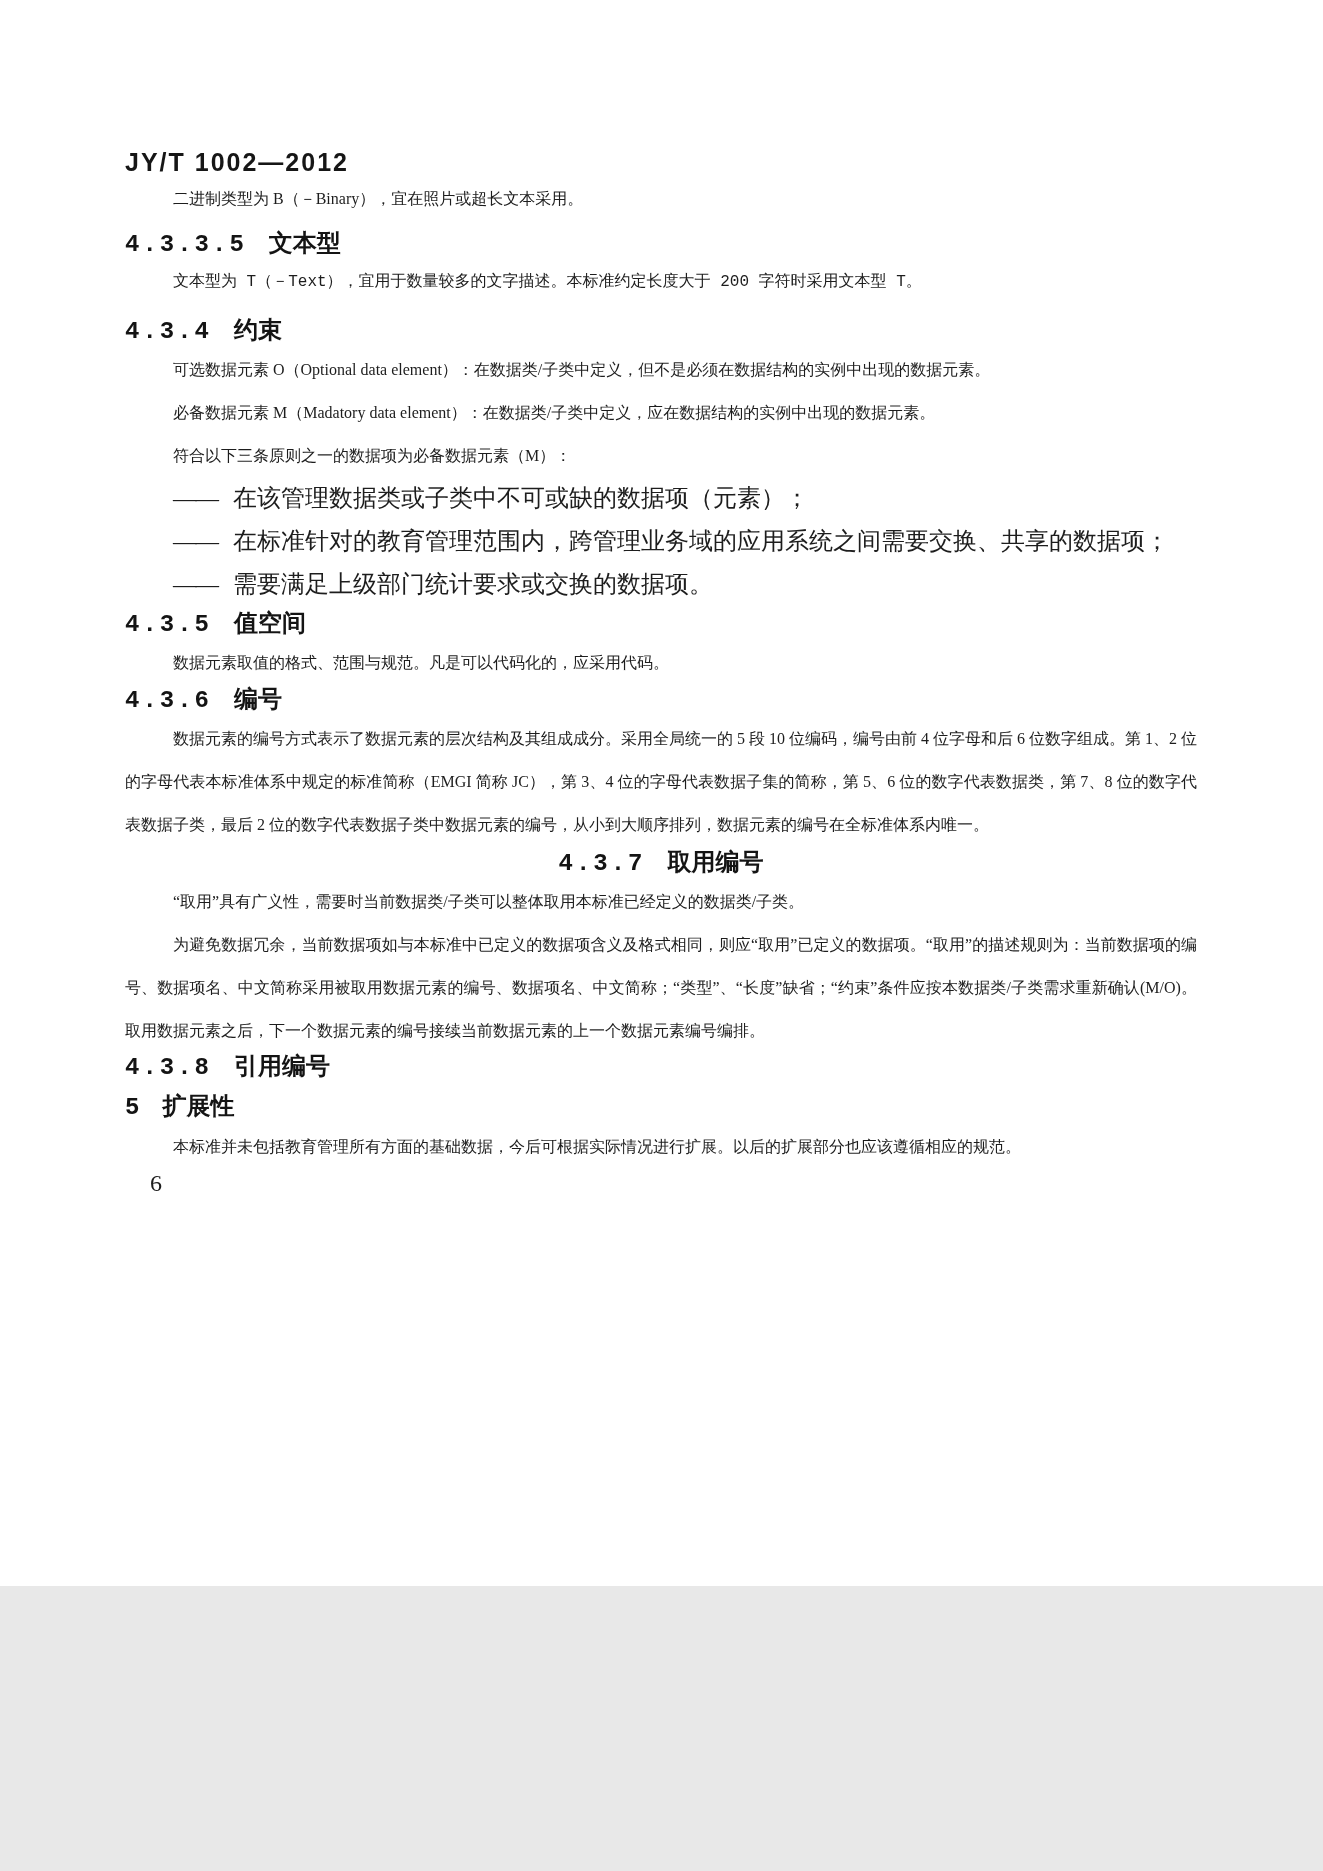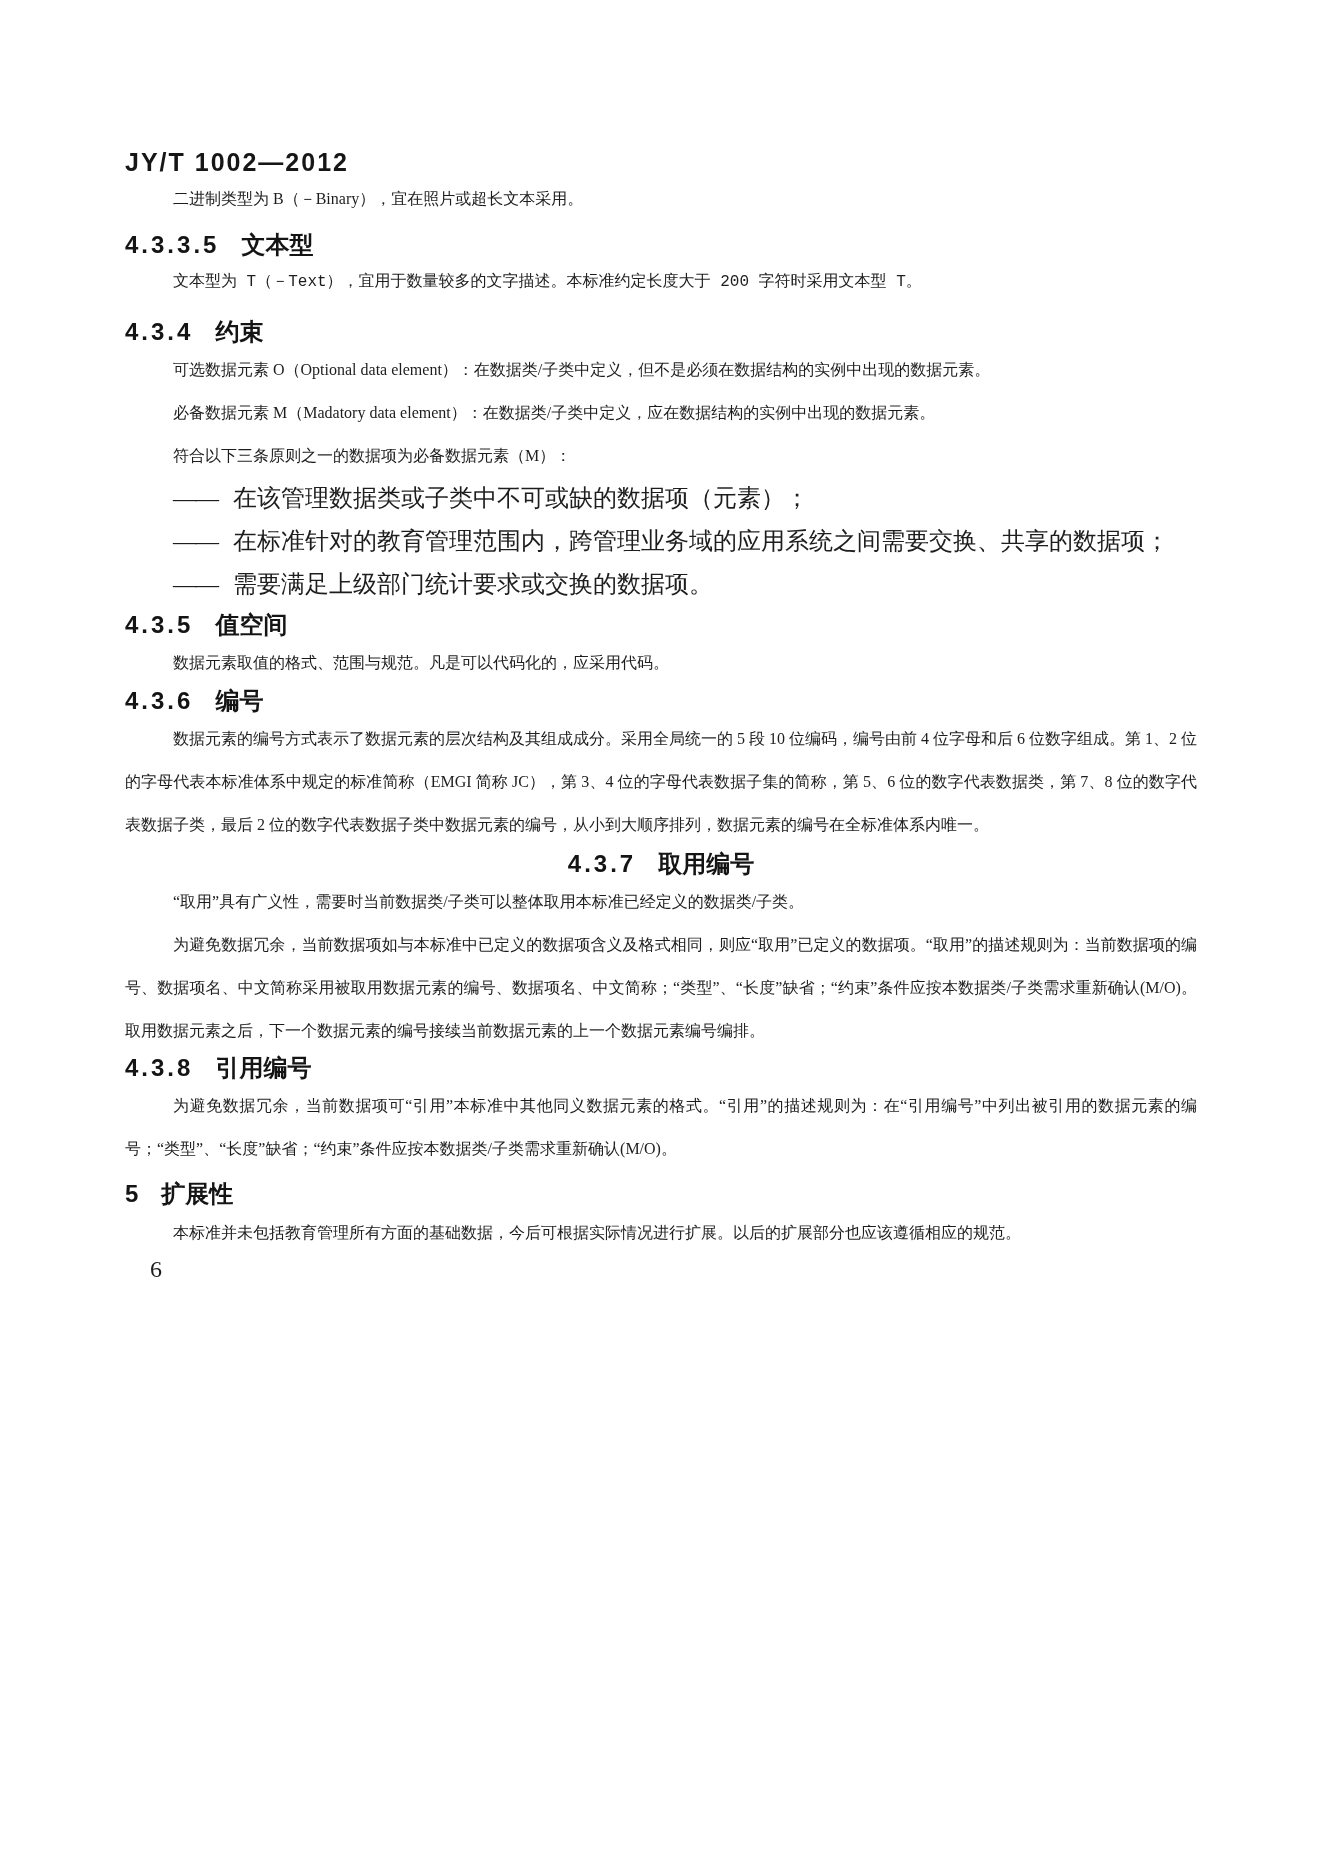--- a/index.html
+++ b/index.html
@@ -1,19 +1,19 @@
 <!DOCTYPE html>
 <html><head>
 <meta charset="utf-8">
 <style>
   html, body { margin: 0; padding: 0; background: #e8e8e8; }
   .page {
     position: relative;
     width: 1323px;
-    height: 1871px;
+    height: 1586px;
     margin: 0 auto;
     background: #ffffff;
     box-sizing: border-box;
     padding: 147px 126px 0 125px;
     color: #1d1d1d;
     font-family: "Liberation Serif", "DejaVu Serif", serif;
     overflow: hidden;
   }
   .doc-code {
     font-family: "Liberation Sans", "DejaVu Sans", sans-serif;
@@ -39,21 +39,21 @@
     text-indent: 0;
     color: #1d1d1d;
     white-space: nowrap;
   }
   .dash {
     letter-spacing: -2px;
     margin-right: 16px;
   }
   .sec-h {
     margin: 0;
-    font-family: Liberation Sans, sans-serif;
+    font-family: Liberation Mono, monospace;
     font-weight: 700;
     font-size: 24px;
     line-height: 32px;
     color: #141414;
   }
   .sec-h .sec-num { letter-spacing: 3px; margin-right: 22px; }
   .chapter-h { font-size: 24px; line-height: 34px; }
   .chapter-h .sec-num { margin-right: 20px; }
   .page-num {
     margin: 0;
@@ -111,21 +111,20 @@
 
   <p class="body mt-p7">数据元素的编号方式表示了数据元素的层次结构及其组成成分。采用全局统一的 5 段 10 位编码，编号由前 4 位字母和后 6 位数字组成。第 1、2 位的字母代表本标准体系中规定的标准简称（EMGI 简称 JC），第 3、4 位的字母代表数据子集的简称，第 5、6 位的数字代表数据类，第 7、8 位的数字代表数据子类，最后 2 位的数字代表数据子类中数据元素的编号，从小到大顺序排列，数据元素的编号在全标准体系内唯一。</p>
 
   <h3 class="sec-h mt-h5"><span class="sec-num">4.3.7</span><span>取用编号</span></h3>
 
   <p class="body">“取用”具有广义性，需要时当前数据类/子类可以整体取用本标准已经定义的数据类/子类。</p>
   <p class="body mt-p8">为避免数据冗余，当前数据项如与本标准中已定义的数据项含义及格式相同，则应“取用”已定义的数据项。“取用”的描述规则为：当前数据项的编号、数据项名、中文简称采用被取用数据元素的编号、数据项名、中文简称；“类型”、“长度”缺省；“约束”条件应按本数据类/子类需求重新确认(M/O)。取用数据元素之后，下一个数据元素的编号接续当前数据元素的上一个数据元素编号编排。</p>
 
   <h3 class="sec-h mt-h6"><span class="sec-num">4.3.8</span><span>引用编号</span></h3>
 
-  <p class="body mt-p10">为避免数据冗余，当前数据项可“引用”本标准中其他同义数据元素的格式。“引用”的描述规则为：在“引用编号”中列出被引用的数据元素的编号；“类型”、“长度”缺省；“约束”条件应按本数据类/子类需求重新确认(M/O)。</p>
 
   <h3 class="sec-h chapter-h mt-h7"><span class="sec-num">5</span><span>扩展性</span></h3>
 
   <p class="body mt-p11">本标准并未包括教育管理所有方面的基础数据，今后可根据实际情况进行扩展。以后的扩展部分也应该遵循相应的规范。</p>
 
   <p class="page-num mt-pnum">6</p>
 
 </div>
 
 </body></html>

